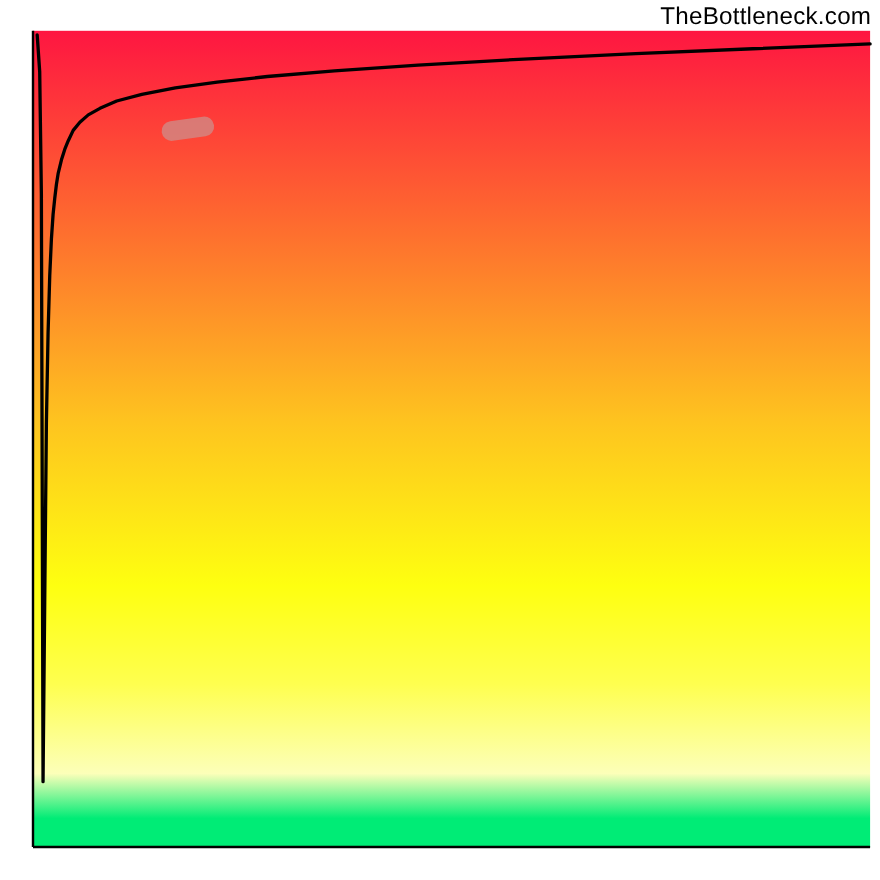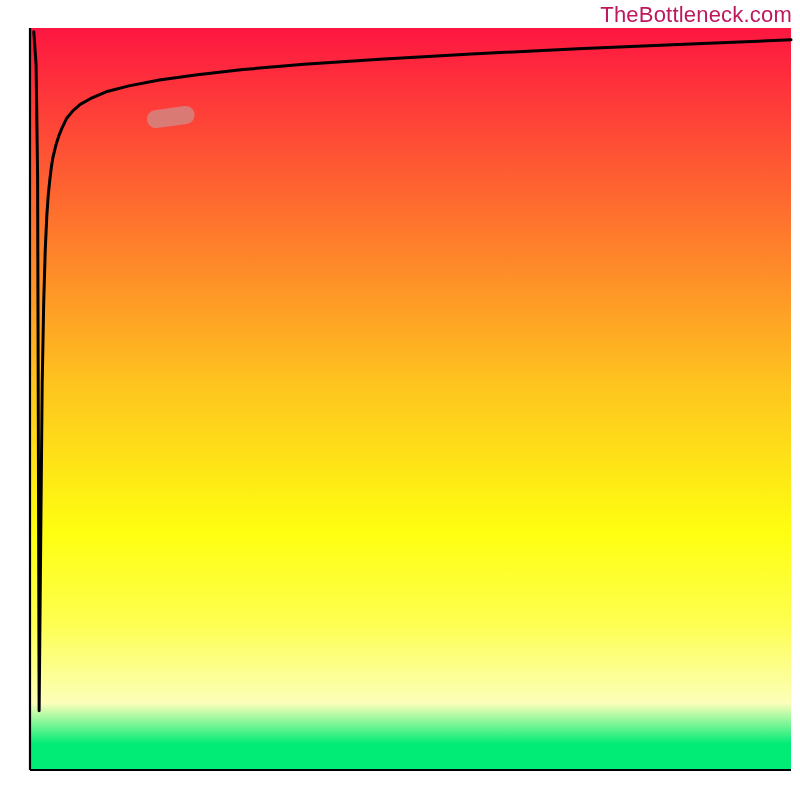--- a/index.html
+++ b/index.html
@@ -10,21 +10,21 @@
     font-family: Arial, Helvetica, sans-serif;
     position: relative;
     overflow: hidden;
   }
   .watermark {
     position: absolute;
     top: 2px;
     right: 8px;
     font-size: 22px;
     font-weight: 500;
-    color: #be185d;
+    color: #000000;
     letter-spacing: 0.2px;
     z-index: 10;
   }
   .chart {
     position: absolute;
     left: 0;
     top: 0;
     width: 800px;
     height: 800px;
     display: block;

